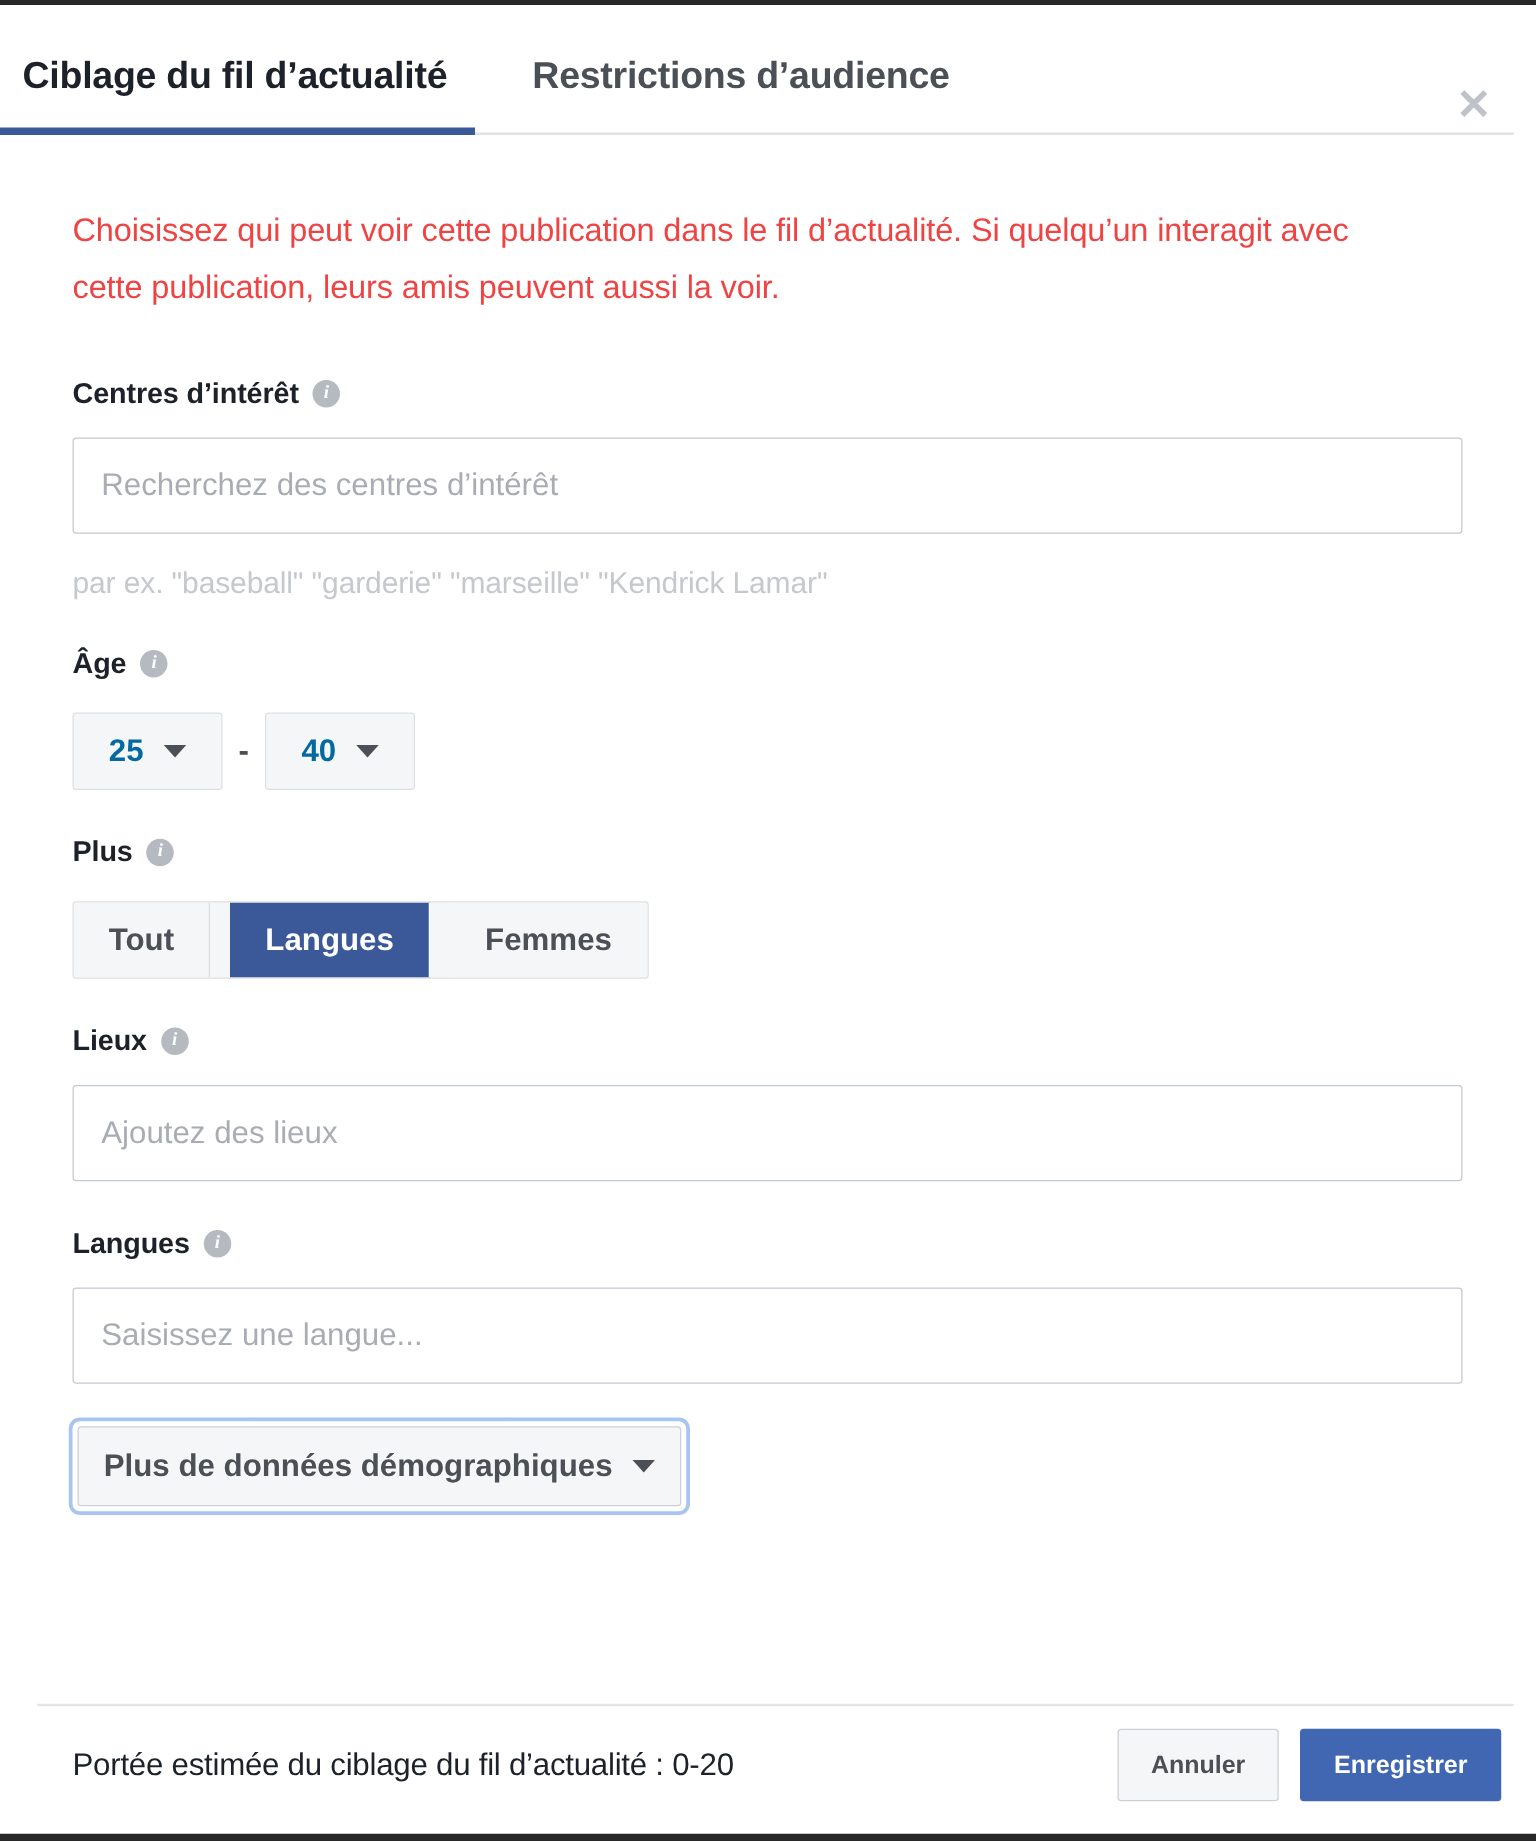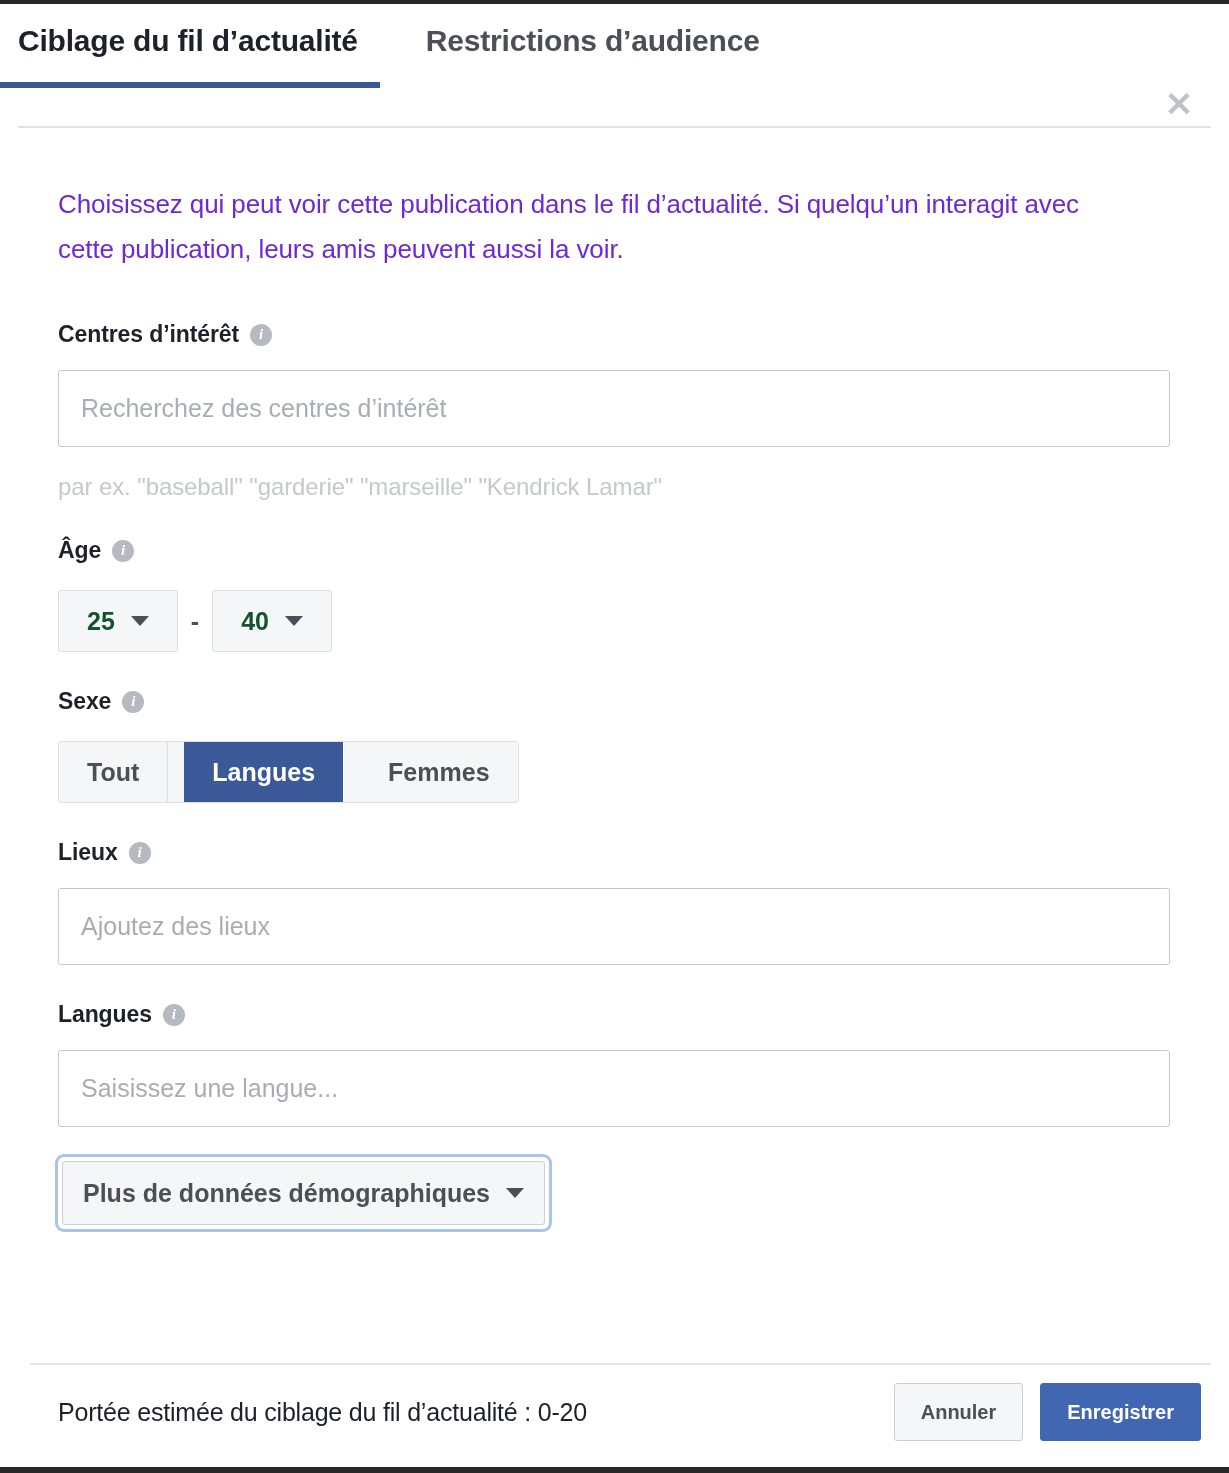--- a/index.html
+++ b/index.html
@@ -46,23 +46,22 @@
   .tabbar-line {
     position: absolute;
     left: 18px;
     right: 18px;
     bottom: 0;
     height: 2px;
     background: #e0e2e6;
   }
   .tabs {
     display: flex;
-    align-items: flex-start;
+    align-items: flex-end;
     height: 100%;
-    margin-top: 20px;
   }
   .tab {
     position: relative;
     font-size: 30px;
     font-weight: bold;
     color: #4b4f56;
     padding: 0 0 30px 0;
     margin-right: 68px;
     white-space: nowrap;
     cursor: pointer;
@@ -97,21 +96,21 @@
   }
 
   
   .dialog-body {
     padding: 0 58px;
     box-sizing: border-box;
   }
   .intro {
     font-size: 26px;
     line-height: 1.72;
-    color: #6d28d9;
+    color: #ef4444;
     margin: 54px 0 0 0;
     max-width: 1070px;
     letter-spacing: -0.1px;
   }
 
   .field-block { margin-top: 0; }
 
   .field-label {
     display: flex;
     align-items: center;
@@ -175,21 +174,21 @@
     align-items: center;
     justify-content: center;
     min-width: 117px;
     height: 62px;
     box-sizing: border-box;
     background: #f5f6f7;
     border: 1px solid #dddfe2;
     border-radius: 3px;
     font-size: 25px;
     font-weight: bold;
-    color: #14532d;
+    color: #0369a1;
     cursor: pointer;
     padding: 0 28px;
   }
   .caret {
     display: inline-block;
     width: 0;
     height: 0;
     border-left: 9px solid transparent;
     border-right: 9px solid transparent;
     border-top: 10px solid #4b4f56;
@@ -364,21 +363,21 @@
         <div class="age-select">
           <span>40</span>
           <span class="caret"></span>
         </div>
       </div>
     </div>
 
     
     <div class="field-block mt-sec">
       <div class="field-label">
-        <span>Sexe</span>
+        <span>Plus</span>
         <span class="info-icon">i</span>
       </div>
       <div class="segmented">
         <div class="segment">
           <span>Tout</span>
         </div>
         <div class="segment selected">
           <span>Langues</span>
         </div>
         <div class="segment">

